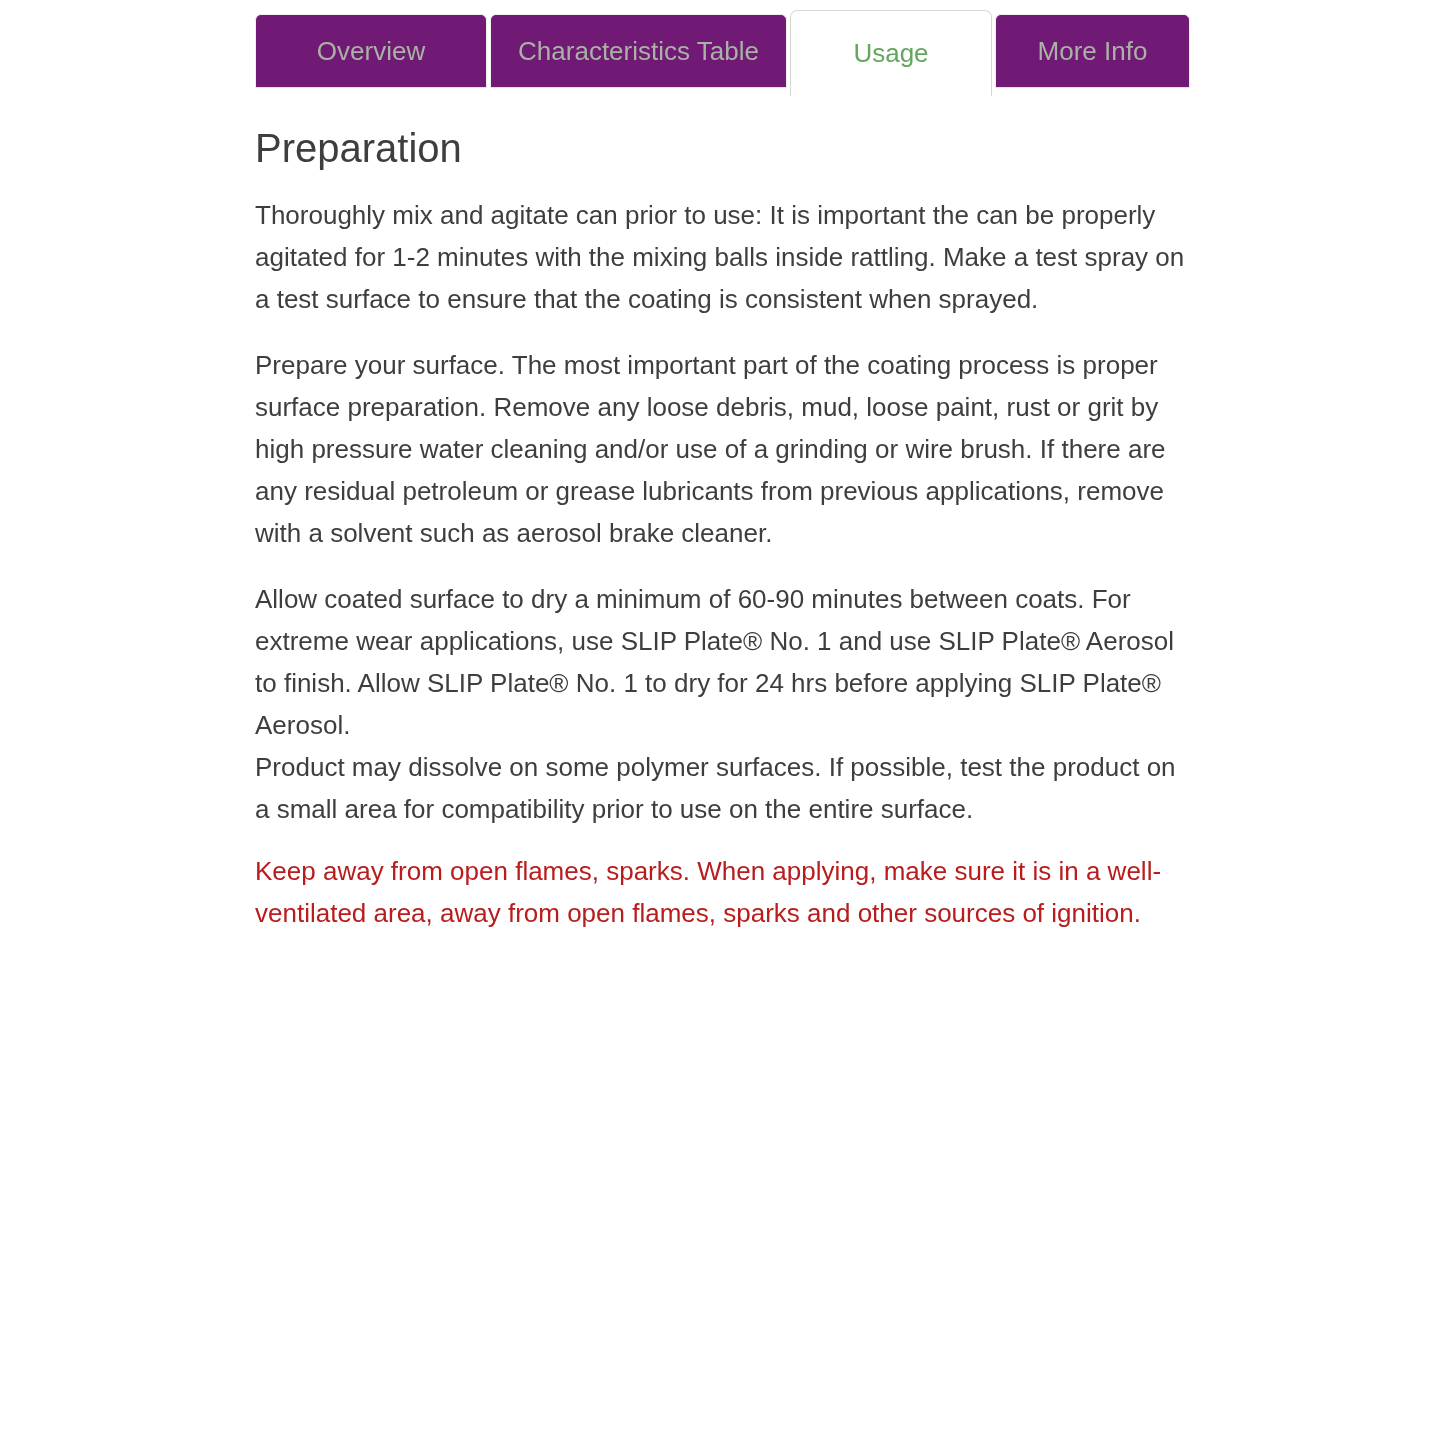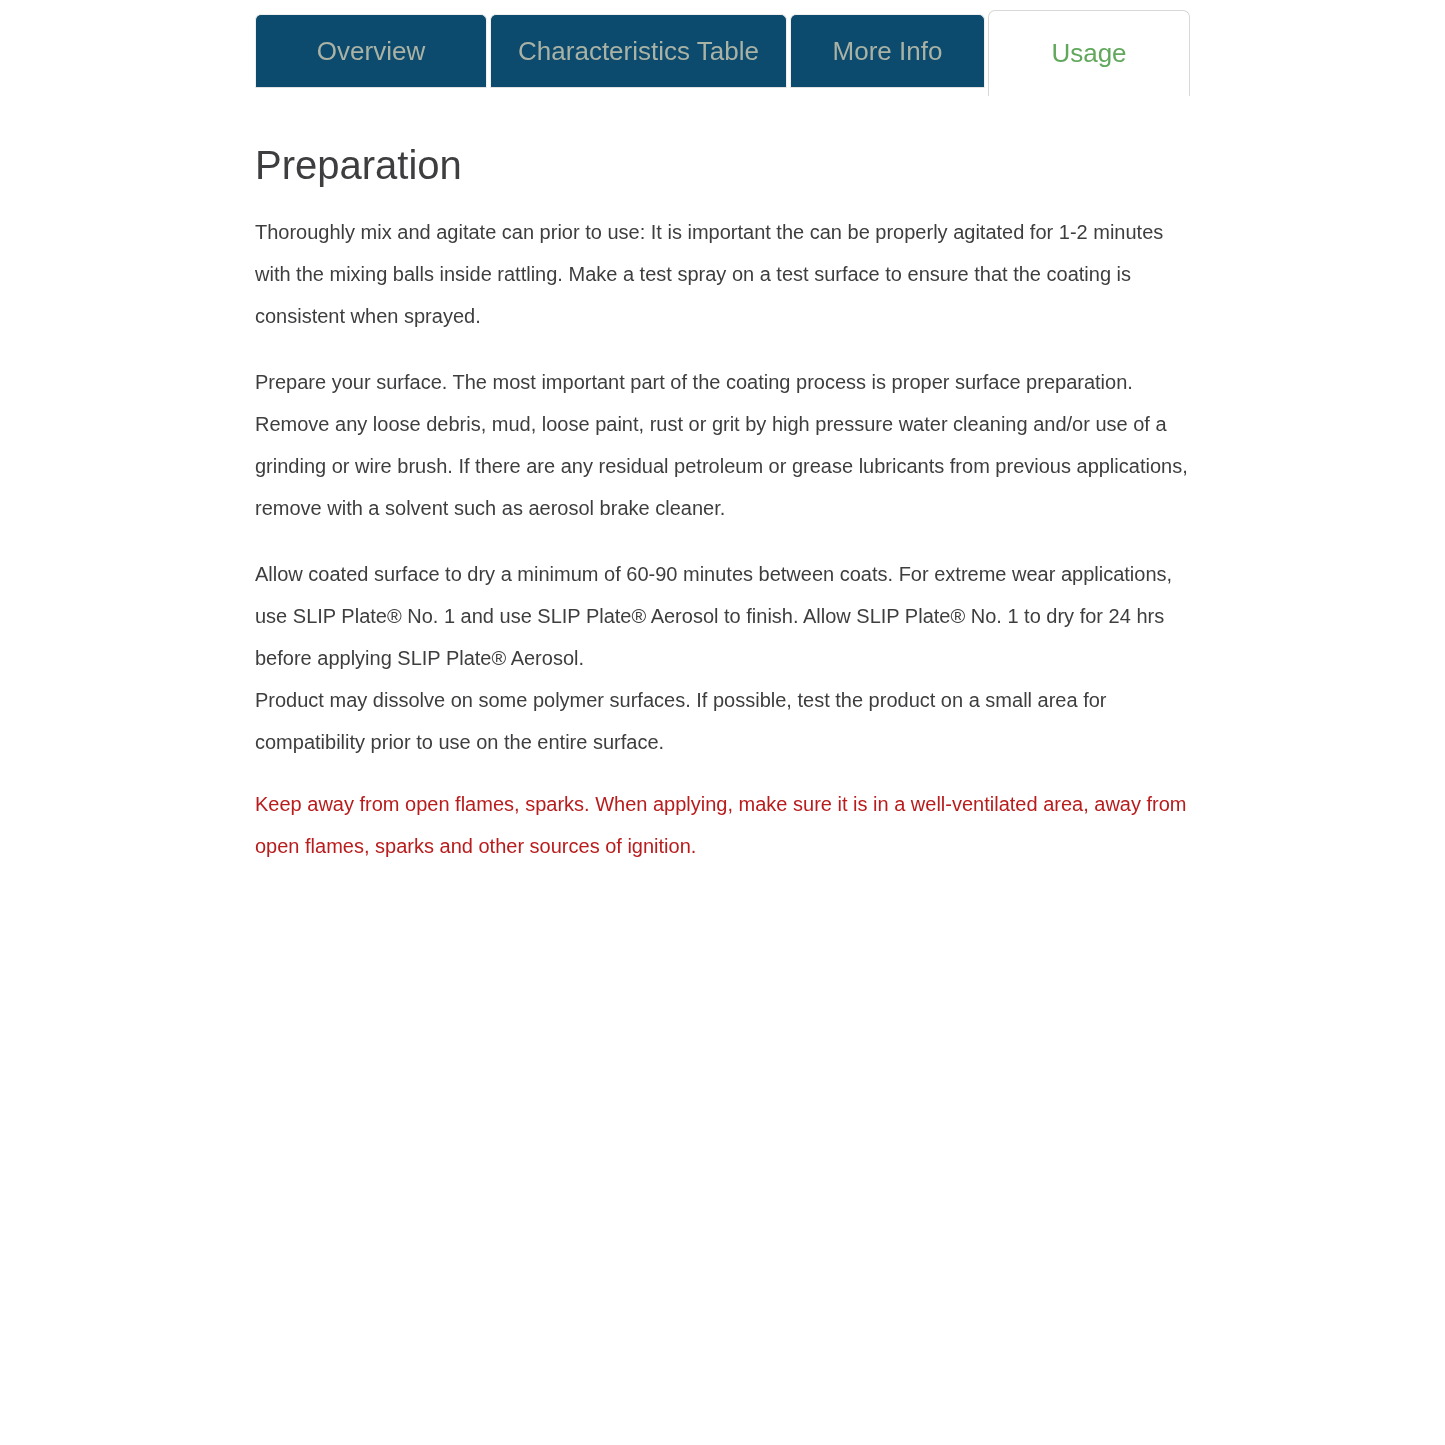--- a/index.html
+++ b/index.html
@@ -21,21 +21,21 @@
     align-items: flex-start;
     padding-top: 14px;
     gap: 3px;
   }
   .tab {
     height: 74px;
     display: flex;
     align-items: center;
     justify-content: center;
     font-size: 26px;
-    background: #0c4a6e;
+    background: #701a75;
     color: #a9b2a4;
     border: 1px solid #efefed;
     border-bottom: 1px solid #e2e2e0;
     border-radius: 6px 6px 0 0;
     cursor: pointer;
     white-space: nowrap;
   }
   .tab.t0 { width: 232px; }
   .tab.t1 { width: 297px; }
   .tab.t2 { width: 202px; }
@@ -49,46 +49,46 @@
     height: 86px;
     border-radius: 7px 7px 0 0;
   }
   
   .content { padding-top: 0; }
   .content h1 {
     font-size: 40px;
     font-weight: 400;
     color: #3e3e40;
     line-height: 48px;
-    margin-top: 45px;
+    margin-top: 28px;
   }
   .content h1.h-app { margin-top: 92px; }
   .content p {
-    font-size: 20px;
+    font-size: 26px;
     line-height: 42px;
     color: #3e3e40;
     white-space: pre-line;
   }
   .content p.first { margin-top: 22px; }
   .content p + p { margin-top: 24px; }
   .content p.warning {
     color: #b91c1c;
     margin-top: 20px;
   }
 </style>
 </head>
 <body>
 
 <div class="page">
 
   <div class="tabbar">
     <div class="tab t0">Overview</div>
     <div class="tab t1">Characteristics Table</div>
+    <div class="tab t2 active">Usage</div>
     <div class="tab t3">More Info</div>
-    <div class="tab t2 active">Usage</div>
   </div>
 
   <div class="content">
 
     <h1>Preparation</h1>
 
     <p class="first">Thoroughly mix and agitate can prior to use: It is important the can be properly agitated for 1-2 minutes with the mixing balls inside rattling. Make a test spray on a test surface to ensure that the coating is consistent when sprayed.</p>
 
     <p>Prepare your surface. The most important part of the coating process is proper surface preparation. Remove any loose debris, mud, loose paint, rust or grit by high pressure water cleaning and/or use of a grinding or wire brush. If there are any residual petroleum or grease lubricants from previous applications, remove with a solvent such as aerosol brake cleaner.</p>
 

